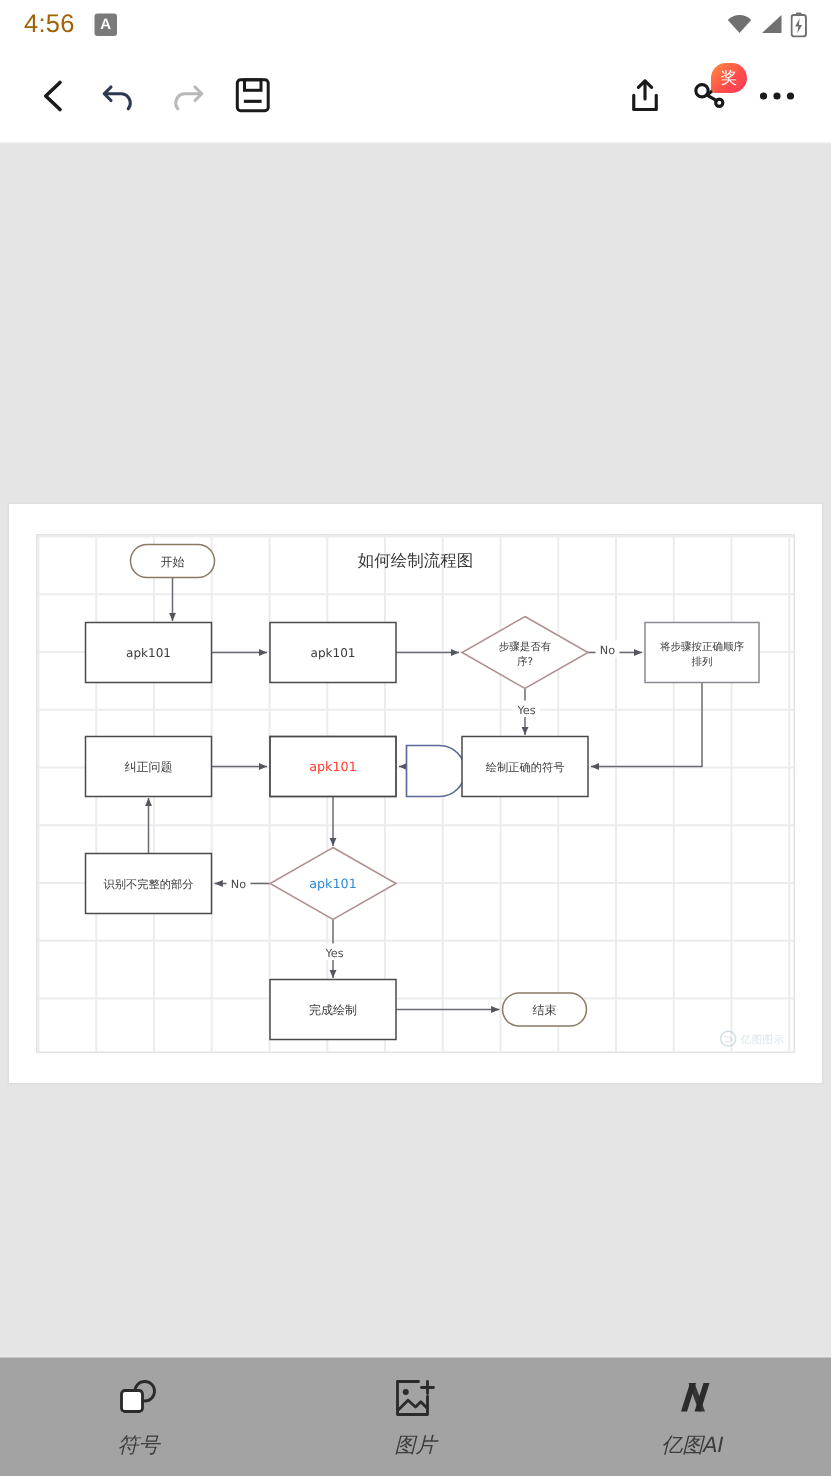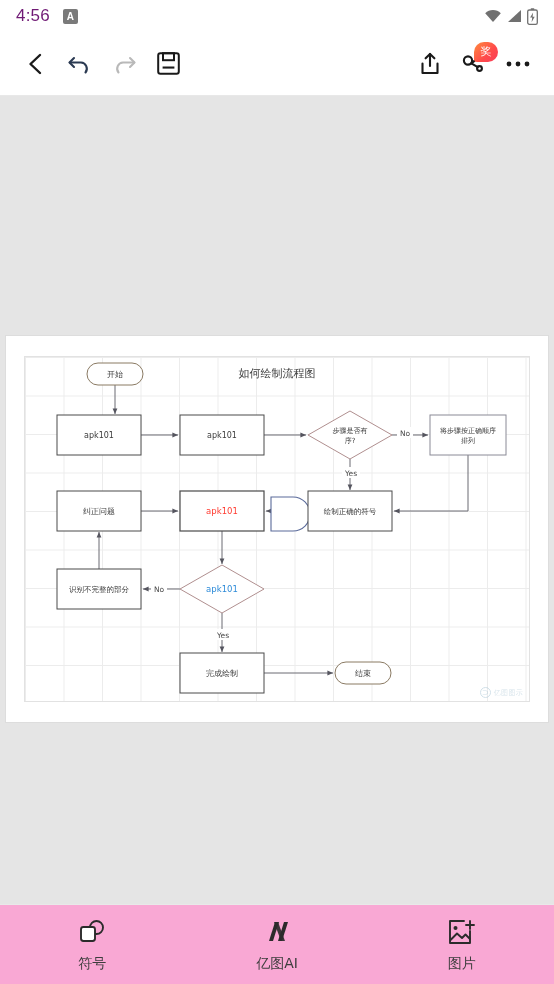--- a/index.html
+++ b/index.html
@@ -9,21 +9,21 @@
     background:#ffffff;
     -webkit-font-smoothing:antialiased;
   }
   .phone { position:relative; width:554px; height:984px; background:#e5e5e5; }
 
   
   .statusbar {
     position:absolute; top:0; left:0; width:554px; height:32px;
     background:#ffffff; display:flex; align-items:center; padding:0 16px;
   }
-  .clock { font-size:17px; color:#701a75; letter-spacing:.2px; }
+  .clock { font-size:17px; color:#a16207; letter-spacing:.2px; }
   .sb-app-icon {
     width:15px; height:15px; margin-left:13px; background:#7a7a7a;
     border-radius:2px; color:#fff; font-size:10px; line-height:15px;
     text-align:center; font-weight:bold;
   }
   .sb-right { margin-left:auto; display:flex; align-items:center; gap:5px; }
 
   
   .toolbar {
     position:absolute; top:32px; left:0; width:554px; height:64px;
@@ -75,22 +75,22 @@
   .wm-circle {
     width:11px; height:11px; border-radius:50%;
     border:1.3px solid #7aa6bf; color:#7aa6bf; font-size:8px;
     text-align:center; line-height:9px;
   }
   .wm-text { font-size:7px; color:#8fb3c6; letter-spacing:.3px; }
 
   
   .bottombar {
     position:absolute; bottom:0; left:0; width:554px; height:80px;
-    background:#f9a8d4; border-top:1px solid #e9e9e9;
-    display:flex; align-items:center;
+    background:#a3a3a3; border-top:1px solid #e9e9e9;
+    display:flex; align-items:center;font-style:italic;
   }
   .bb-item {
     flex:1; display:flex; flex-direction:column; align-items:center;
     justify-content:center; gap:8px; cursor:pointer;
   }
   .bb-label { font-size:14px; color:#3d3d3d; font-family:"DejaVu Sans", sans-serif; }
   .bb-icon { height:30px; display:flex; align-items:center; justify-content:center; }
 </style>
 </head>
 <body>
@@ -298,38 +298,38 @@
     <div class="bb-item">
       <span class="bb-icon">
         <svg width="30" height="28" viewBox="0 0 30 28">
           <circle cx="19.5" cy="9.5" r="6.5" fill="none" stroke="#2b2b2b" stroke-width="1.9"></circle>
           <rect x="4" y="9" width="14" height="14" rx="2.4" fill="#ffffff" stroke="#2b2b2b" stroke-width="1.9"></rect>
         </svg>
       </span>
       <span class="bb-label">符号</span>
     </div>
 
-
-    <div class="bb-item">
-      <span class="bb-icon">
-        <svg width="32" height="26" viewBox="0 0 32 26">
-          <path d="M8,22 L14,3 L18,3 L12,22 Z" fill="#2b2b2b"></path>
-          <path d="M17,22 L23,3 L27,3 L21,22 Z" fill="#2b2b2b"></path>
-          <path d="M13,3 L20,22 L24,22 L17,3 Z" fill="#2b2b2b" opacity="0.92"></path>
-        </svg>
-      </span>
-      <span class="bb-label">亿图AI</span>
-    </div>
 
     <div class="bb-item">
       <span class="bb-icon">
         <svg width="30" height="28" viewBox="0 0 30 28">
           <path d="M3,3 L17,3 M3,3 L3,25 L23,25 L23,13" fill="none" stroke="#2b2b2b" stroke-width="1.9" stroke-linecap="round" stroke-linejoin="round"></path>
           <path d="M23,3 L23,11 M19,7 L27,7" fill="none" stroke="#2b2b2b" stroke-width="1.9" stroke-linecap="round"></path>
           <circle cx="8.5" cy="10" r="2" fill="#2b2b2b"></circle>
           <path d="M3.5,22 L10,15.5 L15,20 L18.5,16.5 L23,21" fill="none" stroke="#2b2b2b" stroke-width="1.9" stroke-linecap="round" stroke-linejoin="round"></path>
         </svg>
       </span>
       <span class="bb-label">图片</span>
     </div>
 
+    <div class="bb-item">
+      <span class="bb-icon">
+        <svg width="32" height="26" viewBox="0 0 32 26">
+          <path d="M8,22 L14,3 L18,3 L12,22 Z" fill="#2b2b2b"></path>
+          <path d="M17,22 L23,3 L27,3 L21,22 Z" fill="#2b2b2b"></path>
+          <path d="M13,3 L20,22 L24,22 L17,3 Z" fill="#2b2b2b" opacity="0.92"></path>
+        </svg>
+      </span>
+      <span class="bb-label">亿图AI</span>
+    </div>
+
   </div>
 </div>
 
 </body></html>

